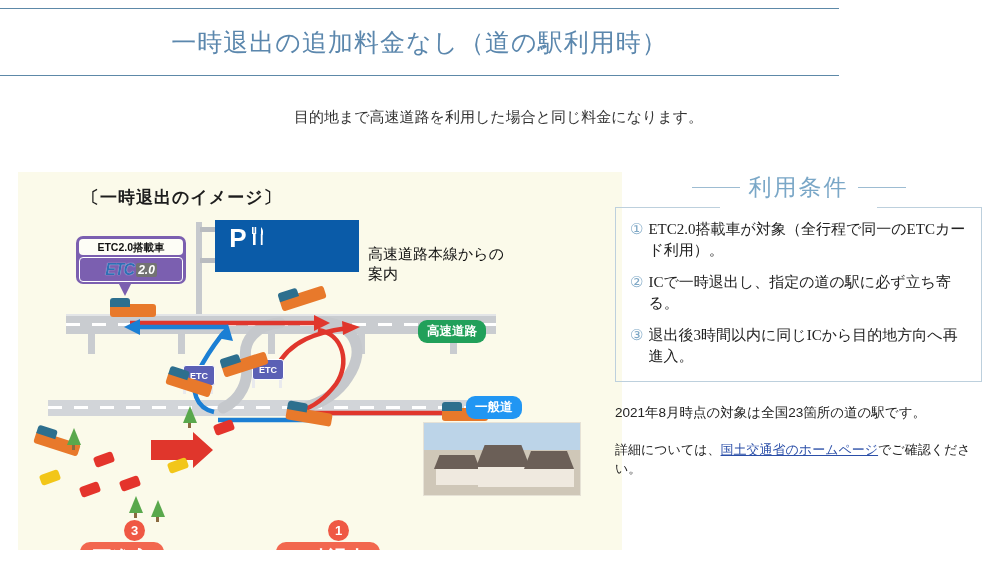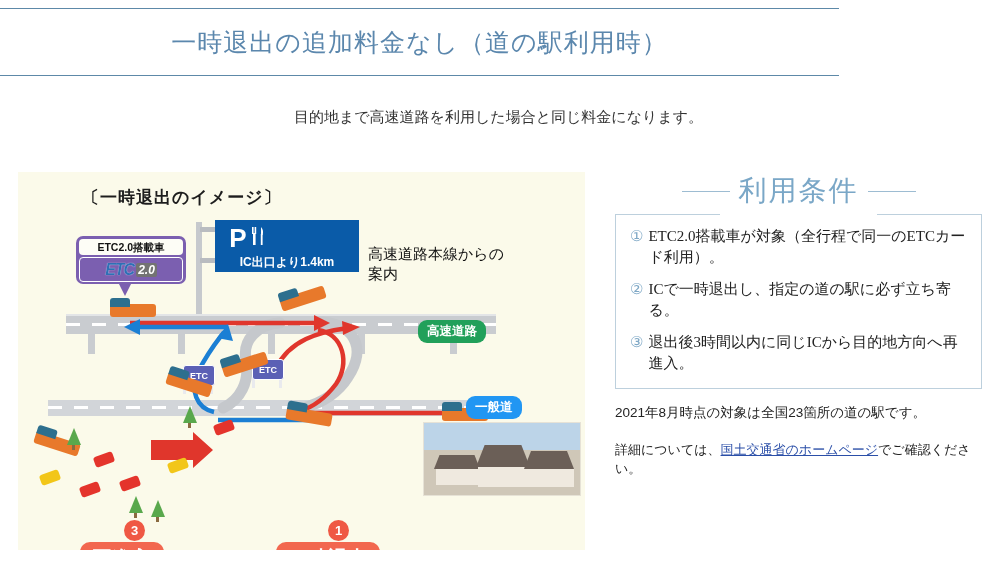--- a/index.html
+++ b/index.html
@@ -51,20 +51,21 @@
 
   
   .illustration {
     position: absolute;
     left: 18px;
     top: 172px;
     width: 567px;
     height: 378px;
     background: #fbfaea;
     overflow: hidden;
+    padding-left: 37px;
   }
   .illo-title {
     position: absolute;
     left: 64px;
     top: 14px;
     font-size: 17px;
     font-weight: bold;
     color: #1d1d1d;
     font-family: "Liberation Sans", "DejaVu Sans", sans-serif;
     letter-spacing: 1px;
@@ -370,21 +371,21 @@
     gap: 9px;
     margin-bottom: 4px;
   }
   .conditions-heading .hline {
     width: 48px;
     height: 1px;
     background: #9dbcd2;
   }
   .conditions-title {
     font-family: "Liberation Serif", "DejaVu Serif", serif;
-    font-size: 28px;
+    font-size: 23px;
     color: #7aa7c7;
     letter-spacing: 2px;
   }
   .conditions-box {
     border: 1px solid #bdd0dd;
     border-top: none;
     padding: 12px 14px 14px 14px;
     box-sizing: border-box;
     min-height: 174px;
     position: relative;
@@ -473,21 +474,20 @@
           <svg width="14" height="20" viewBox="0 0 14 20" aria-hidden="true">
             <rect x="1" y="1" width="1.6" height="7" fill="#fff"></rect>
             <rect x="3.6" y="1" width="1.6" height="7" fill="#fff"></rect>
             <rect x="2" y="7" width="2.6" height="12" fill="#fff"></rect>
             <path d="M10 1 q3 3 1.6 8 h-1.6 z" fill="#fff"></path>
             <rect x="9.8" y="8" width="1.8" height="11" fill="#fff"></rect>
           </svg>
         </span>
       </div>
     </div>
-    <div class="sign-lower">IC出口より1.4km</div>
   </div>
 
   <div class="illo-guide-text">高速道路本線からの<br>案内</div>
 
   <div class="deck">
       <div class="deck-dash"></div>
     </div>
   <div class="pier" style="left:70px;"></div>
   <div class="pier" style="left:160px;"></div>
   <div class="pier" style="left:250px;"></div>

